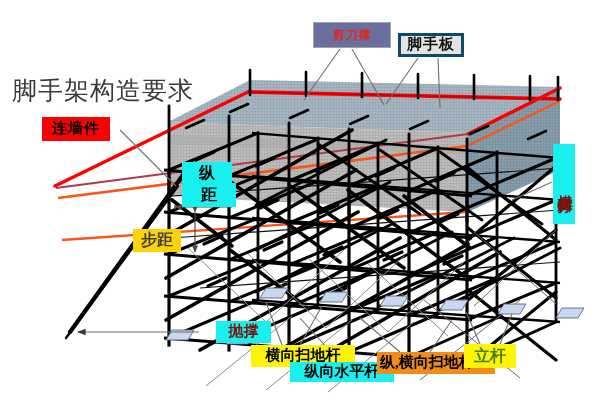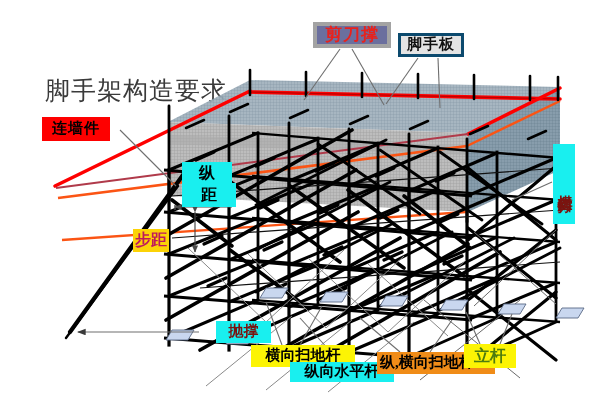--- a/index.html
+++ b/index.html
@@ -8,61 +8,60 @@
        font-family:"Liberation Sans","DejaVu Sans",sans-serif;}
 
   #stage{position:absolute;left:0;top:0;width:600px;height:408px;background:#fff;}
 
   
   .page-title{
     position:absolute;left:12px;top:74px;
     font-family:"Liberation Serif","DejaVu Serif",serif;
     font-size:25px;font-weight:400;color:#3a3a3a;letter-spacing:1px;
     white-space:nowrap;
-    margin-left:33px;
   }
 
   
   .lab{
     position:absolute;
     font-family:"Liberation Serif","DejaVu Serif",serif;
     font-weight:bold;
     line-height:1.05;
     white-space:nowrap;
     box-sizing:border-box;
     z-index:40;
     display:flex;align-items:center;justify-content:center;
   }
 
   
   .lab-jiandaocheng{
     left:313px;top:22px;width:78px;height:26px;
-    background:#6b6f9e;border:4px solid #a3a3a3;
-    color:#e8221c;font-size:17px;letter-spacing:1px;text-align:center;
+    background:#6b6f9e;border:1px solid #a3a3a3;
+    color:#e8221c;font-size:12px;letter-spacing:1px;text-align:center;
   }
   .lab-jiaoshouban{
     left:398px;top:33px;width:66px;height:24px;
     background:#e4e4e4;border:3px solid #0c4a6e;
     color:#111;font-size:15px;letter-spacing:1px;
   }
   .lab-lianqiangjian{
     left:42px;top:117px;width:68px;height:24px;
     background:#fe0000;color:#000;font-size:15px;letter-spacing:1px;
   }
   .lab-zong{
     left:182px;top:162px;width:50px;height:22px;
     background:#19efef;color:#000;font-size:16px;
   }
   .lab-ju{
     left:182px;top:183px;width:54px;height:24px;
     background:#19efef;color:#000;font-size:16px;
   }
   .lab-buju{
-    left:133px;top:229px;width:36px;height:23px;
-    background:#fcd307;color:#be185d;font-size:16px;
+    left:133px;top:229px;width:48px;height:23px;
+    background:#fcd307;color:#404040;font-size:16px;
   }
   .lab-paocheng{
     left:216px;top:321px;width:55px;height:22px;
     background:#19efef;color:#7a1410;font-size:15px;
   }
   .lab-hengxiangshuipinggan{
     left:251px;top:345px;width:104px;height:22px;
     background:#fcf404;color:#000;font-size:15px;letter-spacing:0px;
   }
   .lab-zongxiangshuipinggan{

